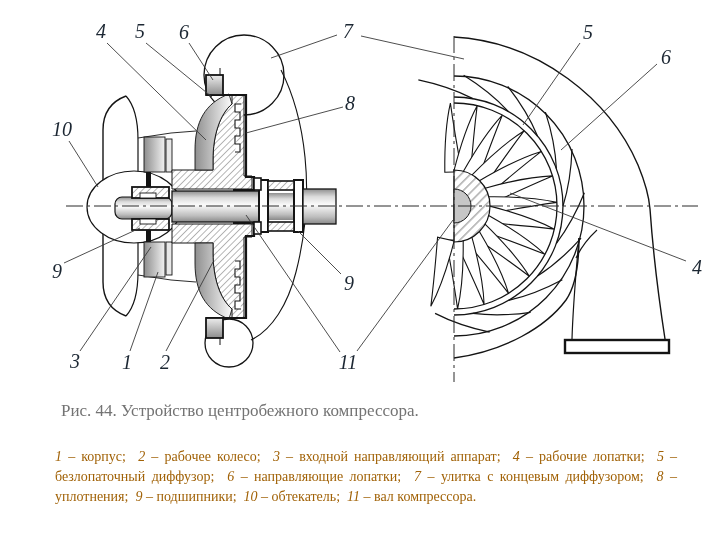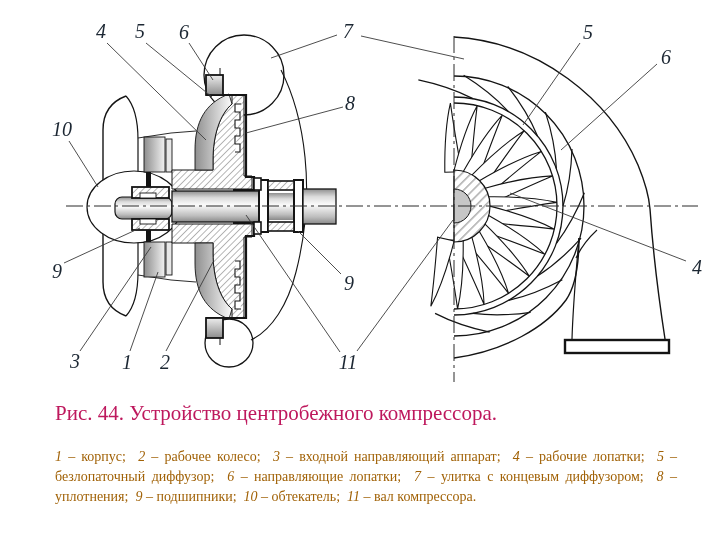--- a/index.html
+++ b/index.html
@@ -10,22 +10,22 @@
   }
   .drawing{position:absolute;left:0;top:0;width:720px;height:395px;}
   .drawing svg{position:absolute;left:0;top:0;}
   .co{
     position:absolute;transform:translate(-50%,-50%);
     font-family:"Liberation Serif","DejaVu Serif",serif;
     font-style:italic;font-size:20px;color:#1c2733;line-height:1;
     white-space:nowrap;
   }
   .caption{
-    position:absolute;left:55px;top:401px;width:630px;
-    font-size:21px;color:#be185d;
+    position:absolute;left:61px;top:401px;width:630px;
+    font-size:17px;color:#737373;
   }
   .legend{
     position:absolute;left:55px;top:433px;width:622px;
     font-size:14px;line-height:1.42;text-align:justify;color:#a16207;
   }
   .legend .n{font-style:italic;}
 </style>
 </head>
 <body>
 

